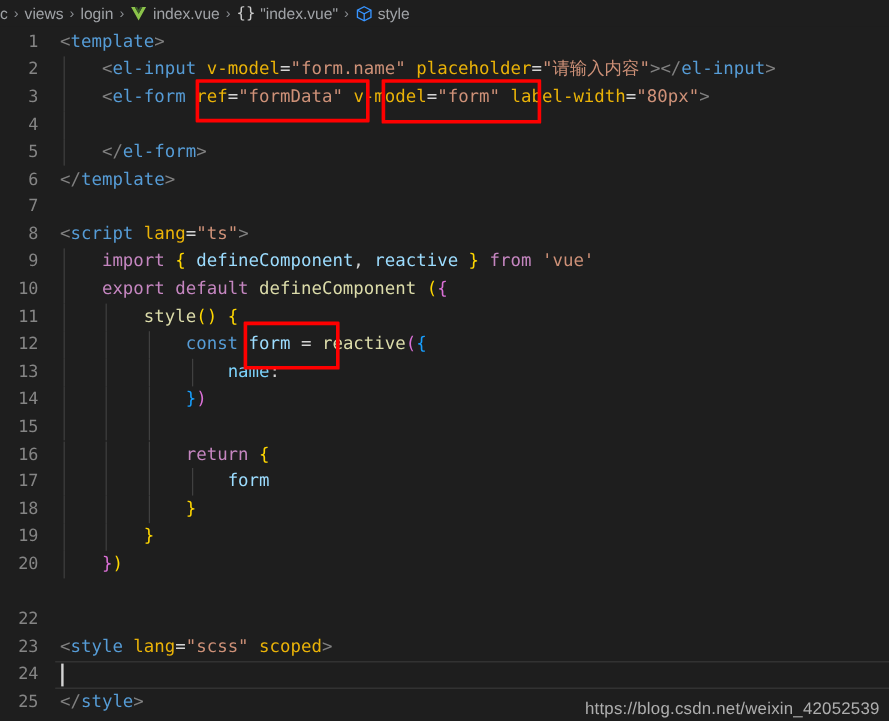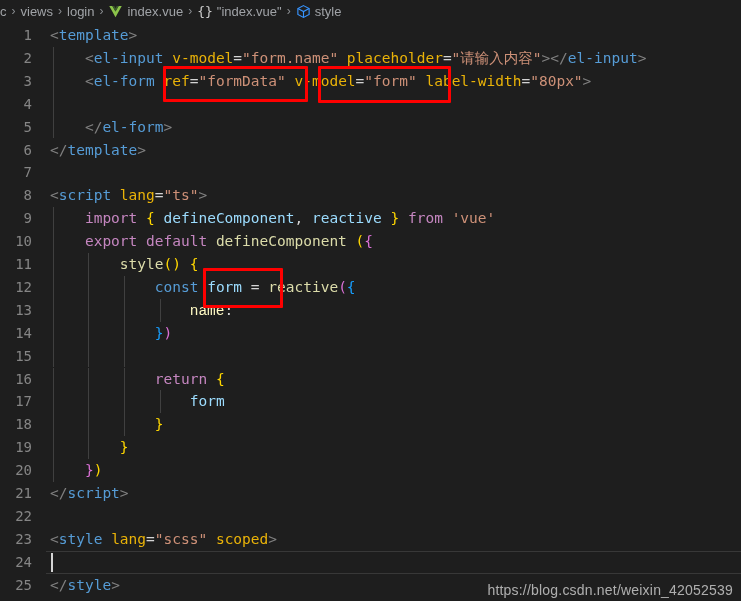--- a/index.html
+++ b/index.html
@@ -117,21 +117,21 @@
   .t-str      { color: #ce9178; }
   .t-eq       { color: #d4d4d4; }
   .t-kw       { color: #c586c0; }
   .t-kw2      { color: #569cd6; }
   .t-fn       { color: #dcdcaa; }
   .t-var      { color: #9cdcfe; }
   .t-brace    { color: #ffd700; }
   .t-brace2   { color: #da70d6; }
   .t-brace3   { color: #179fff; }
   .t-plain    { color: #d4d4d4; }
-  .t-prop     { color: #fef9c3; font-family: Liberation Mono, monospace; }
+  .t-prop     { color: #7dd3fc; }
 
   
   .redbox {
     position: absolute;
     border: 3px solid #ff0000;
     box-sizing: border-box;
     pointer-events: none;
     border-radius: 1px;
   }
 
@@ -207,21 +207,20 @@
       <div class="code-line" style="top: 231px; position: absolute; left: 0px; width: 741px;"><span class="lineno">11</span><div class="guide g1"></div><div class="guide g2"></div><span class="linetext"><span class="t-plain">        </span><span class="t-fn">style</span><span class="t-brace">()</span><span class="t-plain"> </span><span class="t-brace">{</span></span></div>
       <div class="code-line" style="top: 253.9px; position: absolute; left: 0px; width: 741px;"><span class="lineno">12</span><div class="guide g1"></div><div class="guide g2"></div><div class="guide g3"></div><span class="linetext"><span class="t-plain">            </span><span class="t-kw2">const</span><span class="t-plain"> </span><span class="t-var">form</span><span class="t-plain"> </span><span class="t-eq">=</span><span class="t-plain"> </span><span class="t-fn">reactive</span><span class="t-brace2">(</span><span class="t-brace3">{</span></span></div>
       <div class="code-line" style="top: 276.8px; position: absolute; left: 0px; width: 741px;"><span class="lineno">13</span><div class="guide g1"></div><div class="guide g2"></div><div class="guide g3"></div><div class="guide g4"></div><span class="linetext"><span class="t-plain">                </span><span class="t-prop">name</span><span class="t-plain">:</span></span></div>
       <div class="code-line" style="top: 299.7px; position: absolute; left: 0px; width: 741px;"><span class="lineno">14</span><div class="guide g1"></div><div class="guide g2"></div><div class="guide g3"></div><span class="linetext"><span class="t-plain">            </span><span class="t-brace3">}</span><span class="t-brace2">)</span></span></div>
       <div class="code-line" style="top: 322.6px; position: absolute; left: 0px; width: 669px;"><span class="lineno">15</span><div class="guide g1"></div><div class="guide g2"></div><div class="guide g3"></div><span class="linetext"></span></div>
       <div class="code-line" style="top: 345.5px; position: absolute; left: 0px; width: 741px; padding-left: 10px;"><span class="lineno">16</span><div class="guide g1"></div><div class="guide g2"></div><div class="guide g3"></div><span class="linetext"><span class="t-plain">            </span><span class="t-kw">return</span><span class="t-plain"> </span><span class="t-brace">{</span></span></div>
       <div class="code-line" style="top: 368.4px; position: absolute; left: 0px; width: 586px;"><span class="lineno">17</span><div class="guide g1"></div><div class="guide g2"></div><div class="guide g3"></div><div class="guide g4"></div><span class="linetext"><span class="t-plain">                </span><span class="t-var">form</span></span></div>
       <div class="code-line" style="top: 391.3px; position: absolute; left: 0px; width: 741px;"><span class="lineno">18</span><div class="guide g1"></div><div class="guide g2"></div><div class="guide g3"></div><span class="linetext"><span class="t-plain">            </span><span class="t-brace">}</span></span></div>
       <div class="code-line" style="top: 414.2px; position: absolute; left: 0px; width: 741px;"><span class="lineno">19</span><div class="guide g1"></div><div class="guide g2"></div><span class="linetext"><span class="t-plain">        </span><span class="t-brace">}</span></span></div>
       <div class="code-line" style="top: 437.1px; position: absolute; left: 0px; width: 741px;"><span class="lineno">20</span><div class="guide g1"></div><span class="linetext"><span class="t-plain">    </span><span class="t-brace2">}</span><span class="t-brace">)</span></span></div>
-      <div class="code-line" style="top: 460px; position: absolute; left: 0px; width: 741px;"><span class="lineno">21</span><span class="linetext"><span class="t-punc">&lt;/</span><span class="t-tag">script</span><span class="t-punc">&gt;</span></span></div>
       <div class="code-line" style="top: 482.9px; position: absolute; left: 0px; width: 741px;"><span class="lineno">22</span><span class="linetext"></span></div>
       <div class="code-line" style="top: 505.8px; position: absolute; left: 0px; width: 741px;"><span class="lineno">23</span><span class="linetext"><span class="t-punc">&lt;</span><span class="t-tag">style</span><span class="t-plain"> </span><span class="t-attr">lang</span><span class="t-eq">=</span><span class="t-str">"scss"</span><span class="t-plain"> </span><span class="t-attr">scoped</span><span class="t-punc">&gt;</span></span></div>
       <div class="code-line" style="top: 528.7px; position: absolute; left: 0px; width: 741px;"><div class="active-line"></div><div class="cursor"></div><span class="lineno">24</span><span class="linetext"></span></div>
       <div class="code-line" style="top: 551.6px; position: absolute; left: 0px; width: 741px;"><span class="lineno">25</span><span class="linetext"><span class="t-punc">&lt;/</span><span class="t-tag">style</span><span class="t-punc">&gt;</span></span></div>
     </div>
 
   <div id="annotations">
       <div class="redbox" style="left: 163px; top: 66px; width: 145px; height: 36px; border-color: rgb(255, 0, 0);"></div>
       <div class="redbox" style="left: 318px; top: 66px; width: 133px; height: 37px; border-color: rgb(255, 0, 0);"></div>
       <div class="redbox" style="left: 203px; top: 268px; width: 80px; height: 40px; border-color: rgb(255, 0, 0);"></div>

